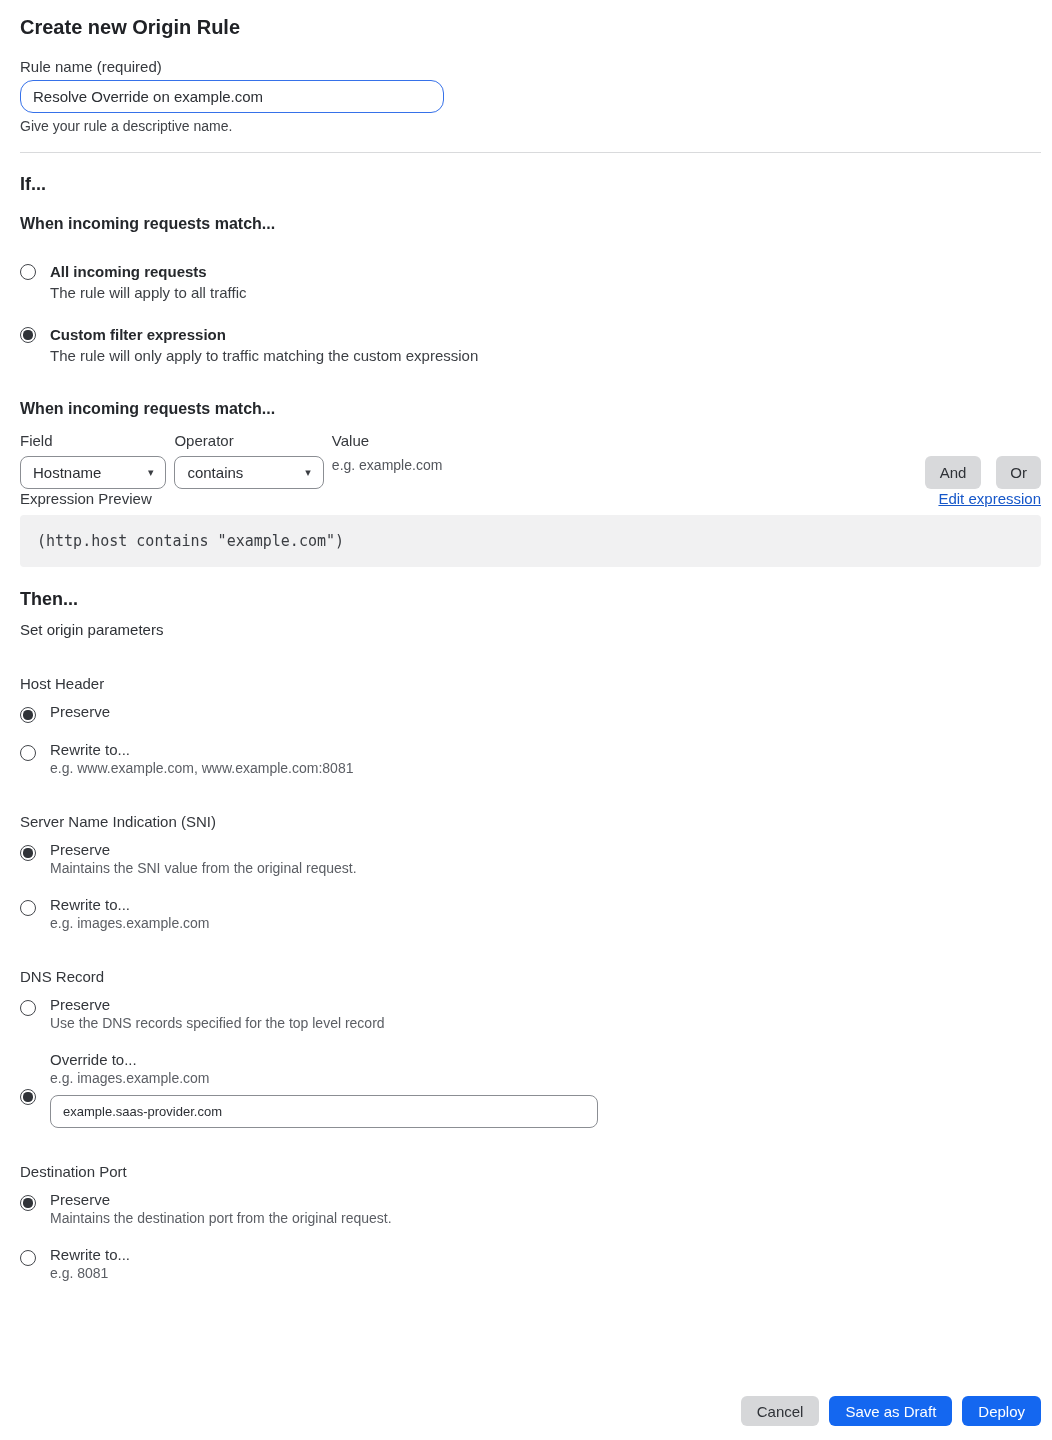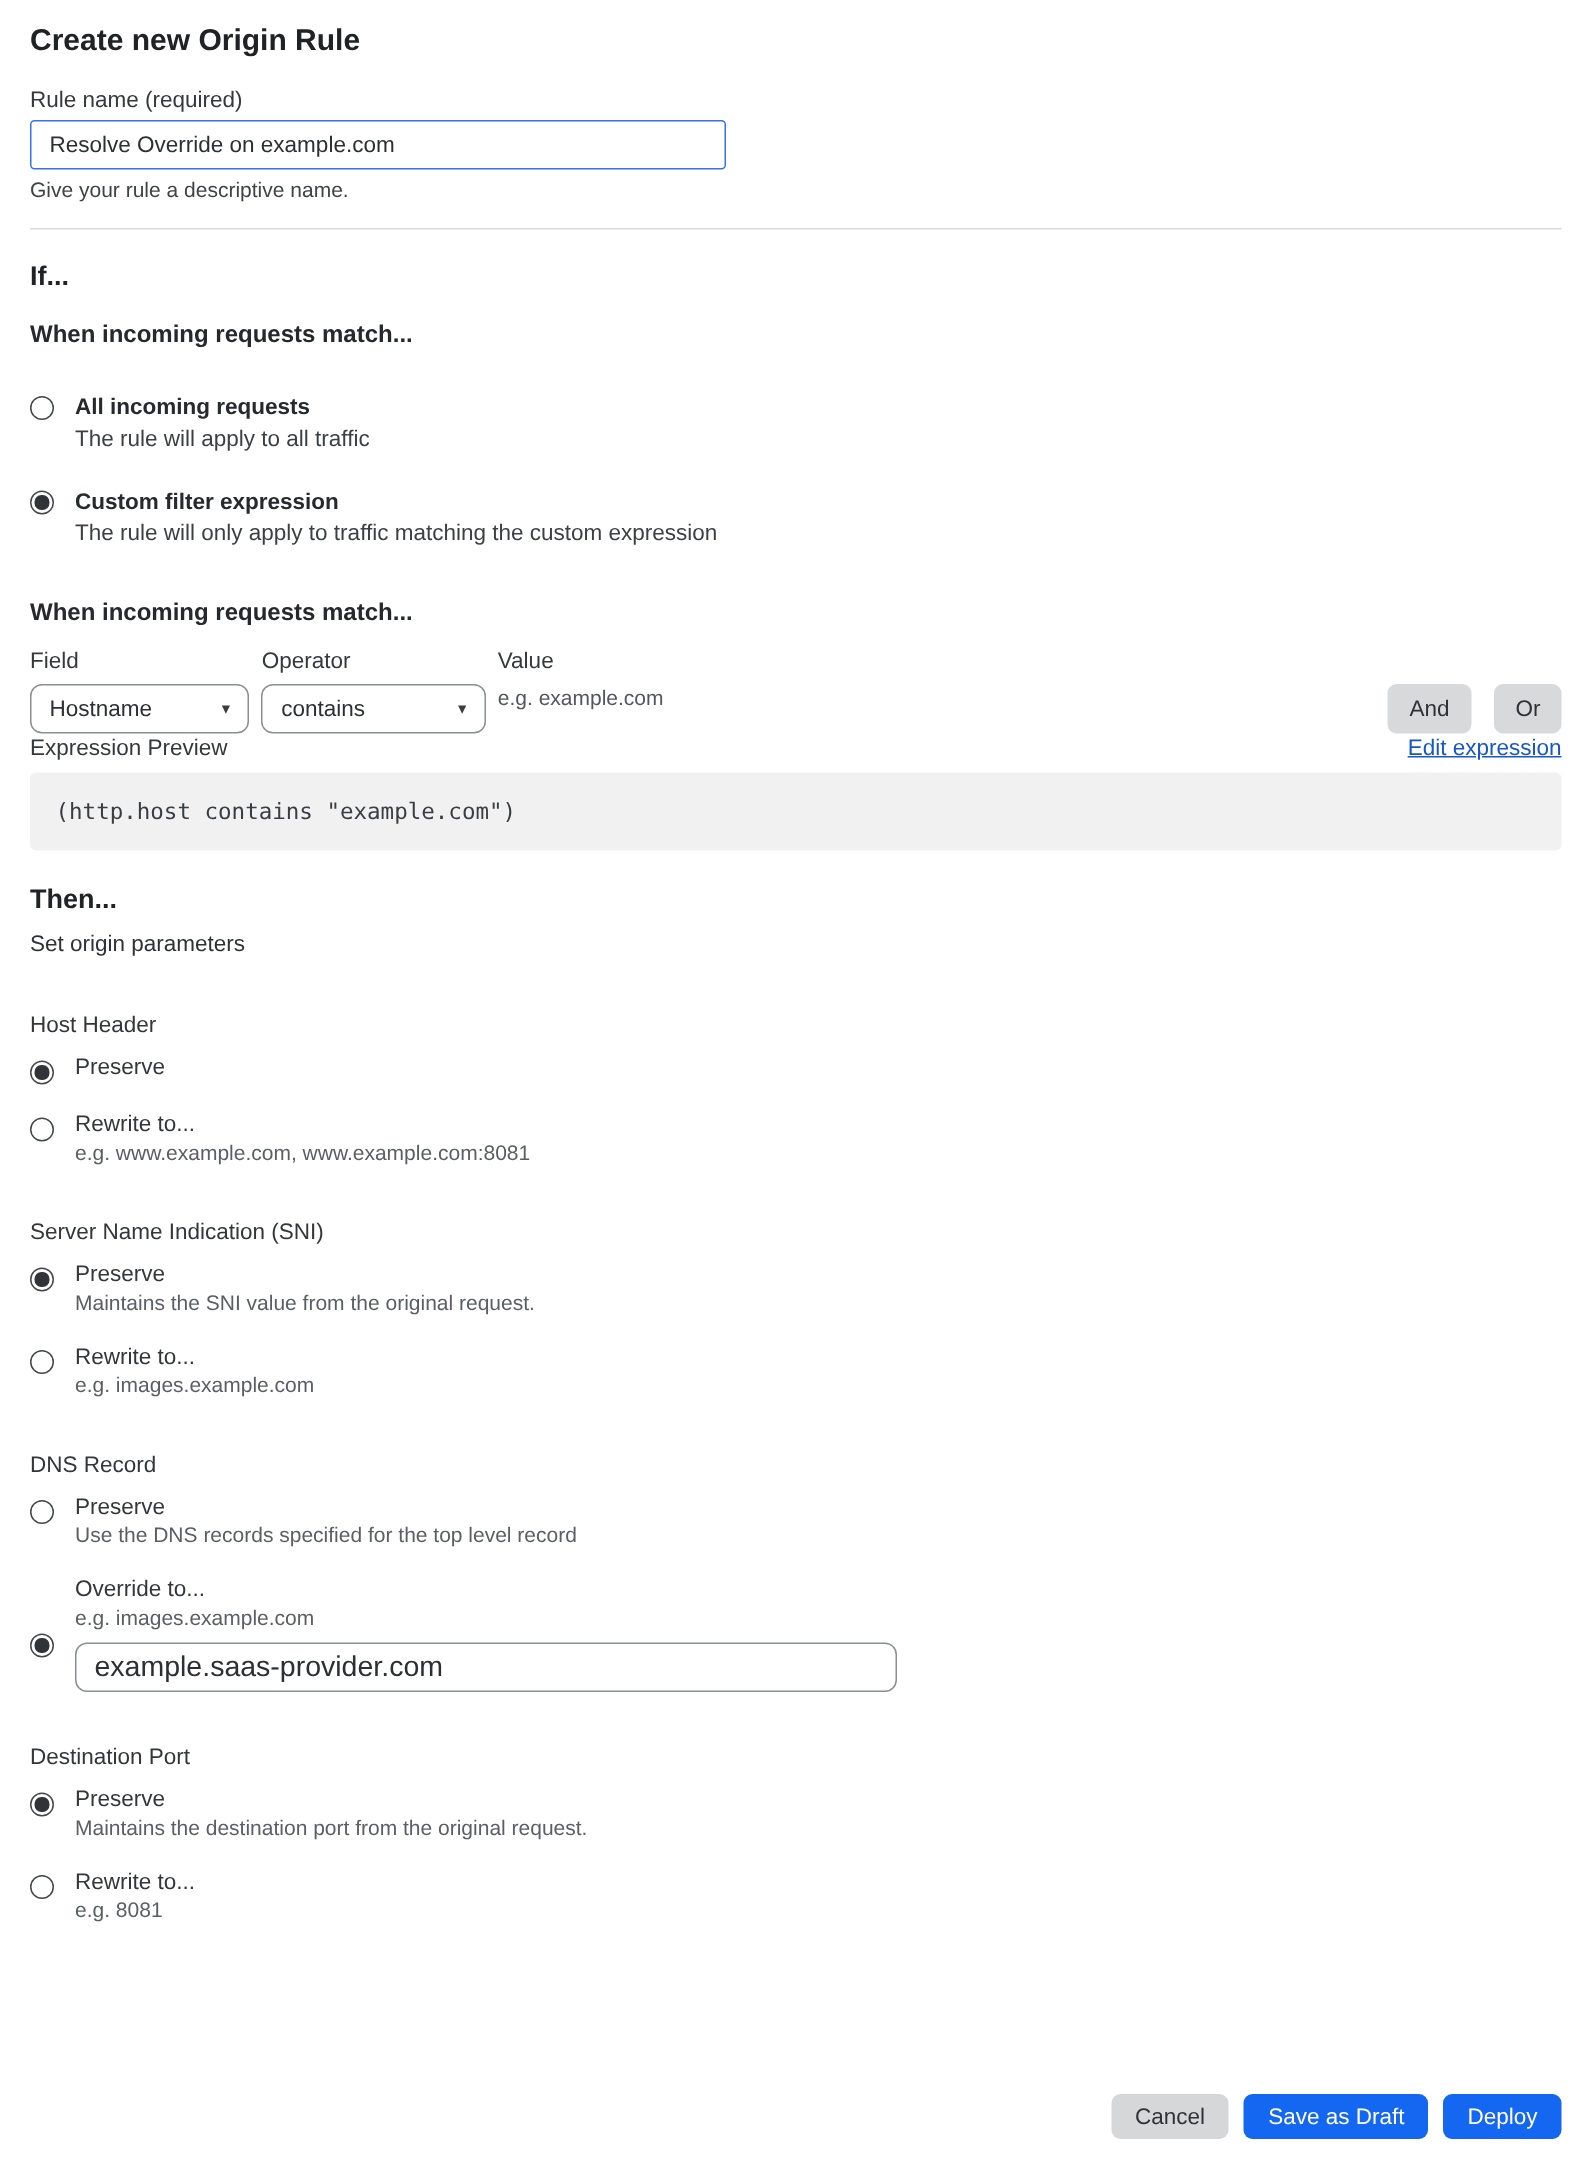--- a/index.html
+++ b/index.html
@@ -13,22 +13,22 @@
     overflow:hidden;
   }
   .page-title { font-size:20px; line-height:24px; font-weight:bold; color:#202226; }
 
   .field-label { font-size:15px; line-height:20px; color:#35383d; }
   .helper { font-size:14px; line-height:19px; color:#3f4247; }
   .helper-gray { font-size:14px; line-height:18px; color:#53565c; }
 
   .rule-name-label { margin-top:18px; }
   .rule-name-input {
-    margin-top:3px; width:464px; height:33px;
-    border:1.5px solid #3671e9; border-radius:3px;
+    margin-top:3px; width:424px; height:33px;
+    border:1.5px solid #3671e9; border-radius:13px;
     padding:0 12px; font-size:15px; color:#2c2f34;
     font-family:"Liberation Sans", sans-serif; background:#fff; outline:none;
   }
   .rule-name-helper { margin-top:4px; }
 
   .divider { margin-top:16px; border:none; border-top:1px solid #d9dadc; height:0; }
 
   .h-if { margin-top:20px; font-size:18px; line-height:22px; font-weight:bold; color:#202226; }
   .h-match { margin-top:19px; font-size:16px; line-height:20px; font-weight:bold; color:#25282c; }
 
@@ -94,21 +94,21 @@
   .then-opt-2 { margin-top:17px; }
   .then-text { margin-left:14px; }
   .then-label { font-size:15px; line-height:19px; color:#33363b; }
   .then-desc { font-size:14px; line-height:19px; color:#5b5e64; }
 
   .override-row { display:flex; align-items:flex-start; margin-top:17px; }
   .override-row .radio { margin-top:39px; }
   .override-input {
     margin-top:7px; width:548px; height:33px;
     border:1px solid #8b8e93; border-radius:8px; background:#fff;
-    padding:0 12px; font-size:19px; color:#2c2f34;
+    padding:0 12px; font-size:13px; color:#2c2f34;
     font-family:"Liberation Sans", sans-serif; outline:none;
   }
 
   .footer { position:absolute; right:11px; bottom:14px; display:flex; align-items:center; }
   .btn-cancel {
     height:30px; padding:0 16px; border:none; border-radius:6px;
     background:#d6d7d9; color:#2f3237; font-size:15px;
     font-family:"Liberation Sans", sans-serif; cursor:pointer;
   }
   .btn-blue {

